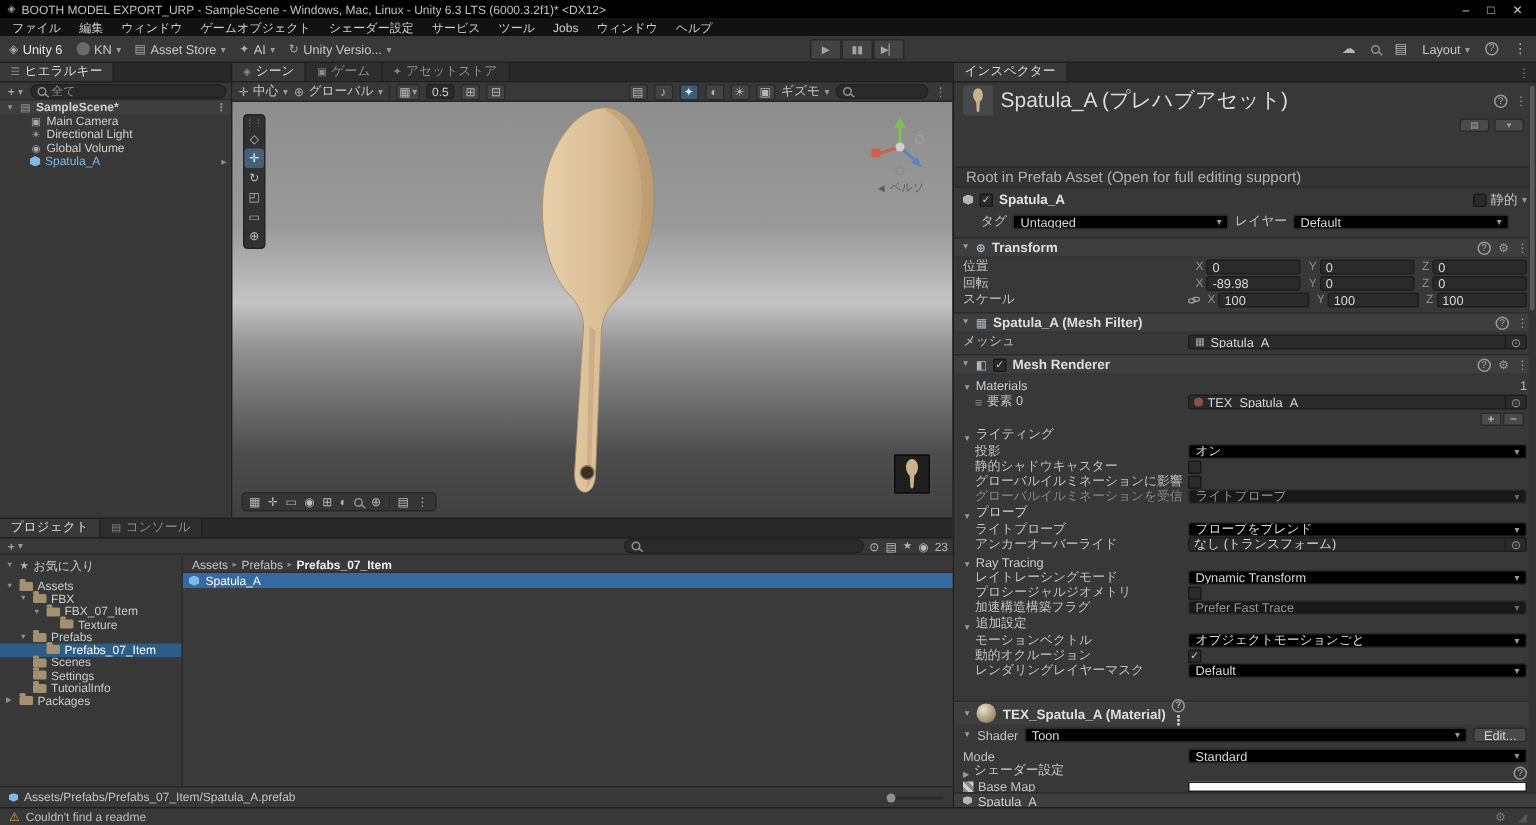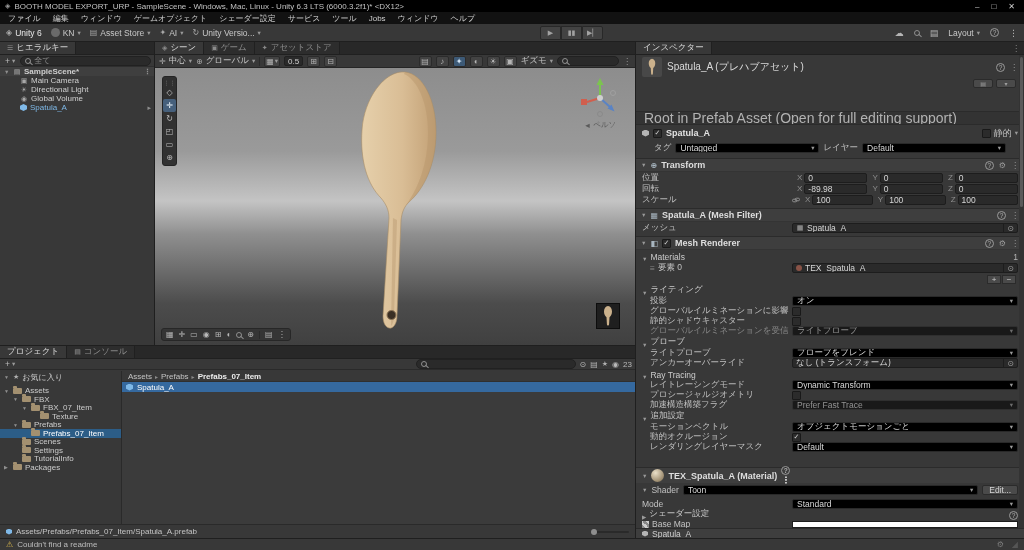--- a/index.html
+++ b/index.html
@@ -83,27 +83,27 @@
 .crumb.last{color:#ececec;font-weight:bold}
 .csep{color:#8a8a8a;font-size:6px}
 .item-row{height:10px;display:flex;align-items:center;gap:4px;padding:0 4px;font-size:8px;color:#fff;background:#35699f}
 .proj-footer{position:absolute;left:0;bottom:0;right:0;height:14px;border-top:1px solid #2a2a2a;display:flex;align-items:center;gap:4px;padding:0 6px;font-size:8px;color:#c4c4c4;background:#383838}
 .zslider{margin-left:auto;width:38px;height:2px;background:#2a2a2a;border-radius:1px;position:relative}
 .zthumb{position:absolute;left:0;top:-2px;width:6px;height:6px;border-radius:50%;background:#8f8f8f}
 
 .inspector{position:absolute;left:635px;top:42px;width:389px;height:496px;background:#383838;border-left:1px solid #1f1f1f;display:flex;flex-direction:column}
 .ih-top{height:24px;display:flex;align-items:center;gap:5px;padding:0 6px}
 .ih-thumb{width:20px;height:20px;background:#484848;border-radius:2px;display:flex;align-items:center;justify-content:center;flex-shrink:0}
-.ih-title{font-size:10px;color:#dadada;white-space:nowrap;overflow:hidden}
+.ih-title{font-size:14px;color:#dadada;white-space:nowrap;overflow:hidden}
 .ih-icons{margin-left:auto;display:flex;gap:5px;align-items:center;color:#9a9a9a;font-size:8px}
 .qicon{width:9px;height:9px;border-radius:50%;border:1px solid #9a9a9a;color:#b0b0b0;font-size:6.5px;display:flex;align-items:center;justify-content:center}
 .ih-btns{height:12px;display:flex;justify-content:flex-end;gap:3px;padding:0 8px}
 .minichip{width:20px;height:9px;background:#4a4a4a;border:1px solid #2b2b2b;border-radius:2px;display:flex;align-items:center;justify-content:center;color:#9f9f9f;font-size:6px}
 .hgap20{height:20px}.hgap3{height:3px}.hgap2{height:2px}
-.rootnote{height:14px;display:flex;align-items:center;padding:0 8px;font-size:14px;color:#b2b2b2;background:#333;border-top:1px solid #2b2b2b;border-bottom:1px solid #2b2b2b;white-space:nowrap;overflow:hidden}
+.rootnote{height:14px;display:flex;align-items:center;padding:0 8px;font-size:10px;color:#b2b2b2;background:#333;border-top:1px solid #2b2b2b;border-bottom:1px solid #2b2b2b;white-space:nowrap;overflow:hidden}
 .gohead{height:16px;display:flex;align-items:center;gap:4px;padding:0 6px}
 .goname{font-weight:bold;color:#e2e2e2;font-size:9px}
 .static-group{margin-left:auto;display:flex;align-items:center;gap:3px;color:#c4c4c4}
 .cb{width:9px;height:9px;background:#2b2b2b;border:1px solid #191919;border-radius:1px;display:flex;align-items:center;justify-content:center;color:#d0d0d0;font-size:7px;flex-shrink:0}
 .tagrow{height:14px;display:flex;align-items:center;gap:4px;padding:0 18px;font-size:8.5px;color:#c2c2c2}
 .chead{height:14px;background:#3e3e3e;border-top:1px solid #2b2b2b;border-bottom:1px solid #343434;display:flex;align-items:center;padding:0 5px;gap:4px;color:#dedede;font-size:9px;font-weight:bold}
 .chead .hicons{margin-left:auto;display:flex;gap:5px;align-items:center;color:#9a9a9a;font-weight:normal;font-size:8px}
 .cicon{font-size:8px;color:#a8b6c0}
 .irow{height:11px;display:flex;align-items:center;padding:0 6px;font-size:8.5px;color:#c2c2c2}
 .irow.sub{height:10px}
@@ -524,25 +524,25 @@
       <span>ライティング</span>
     </div>
     <div class="irow sub ind">
       <span class="lbl">投影</span>
       <span class="dd">
           <span>オン</span>
           <span class="arw">▾</span>
         </span>
     </div>
     <div class="irow sub ind">
+      <span class="lbl">静的シャドウキャスター</span>
+      <span class="cb"></span>
+    </div>
+    <div class="irow sub ind">
       <span class="lbl">グローバルイルミネーションに影響</span>
-      <span class="cb"></span>
-    </div>
-    <div class="irow sub ind">
-      <span class="lbl">静的シャドウキャスター</span>
       <span class="cb"></span>
     </div>
     <div class="irow sub ind grayed">
       <span class="lbl">グローバルイルミネーションを受信</span>
       <span class="dd">
           <span>ライトプローブ</span>
           <span class="arw">▾</span>
         </span>
     </div>
 

